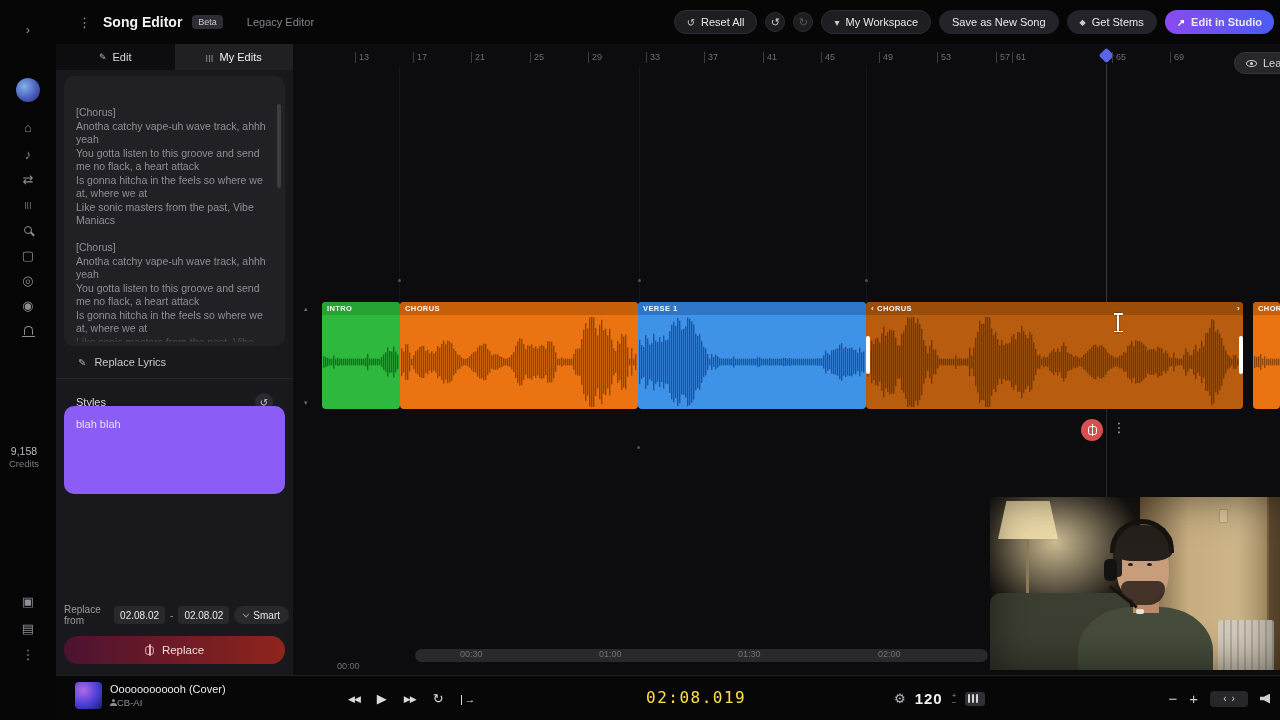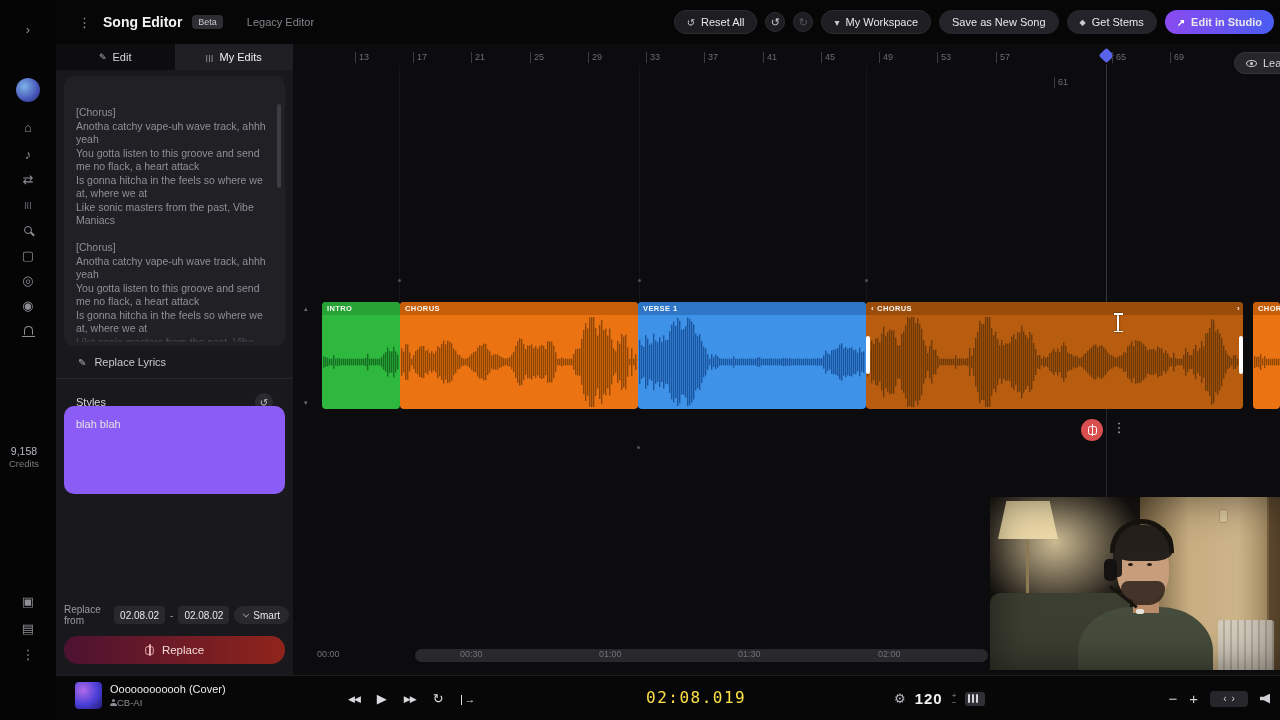--- a/index.html
+++ b/index.html
@@ -167,21 +167,21 @@
     <div class="tick" style="left: 471px;">21</div>
     <div class="tick" style="left: 530px;">25</div>
     <div class="tick" style="left: 588px;">29</div>
     <div class="tick" style="left: 646px;">33</div>
     <div class="tick" style="left: 704px;">37</div>
     <div class="tick" style="left: 763px;">41</div>
     <div class="tick" style="left: 821px;">45</div>
     <div class="tick" style="left: 879px;">49</div>
     <div class="tick" style="left: 937px;">53</div>
     <div class="tick" style="left: 996px;">57</div>
-    <div class="tick" style="left: 1054px; margin-top: 25px;">61</div>
+    <div class="tick" style="left: 1012px;">61</div>
     <div class="tick" style="left: 1112px;">65</div>
     <div class="tick" style="left: 1170px;">69</div>
     <div class="gline" style="left: 399px;"></div>
     <div class="bdot" style="left: 398px;"></div>
     <div class="gline" style="left: 639px;"></div>
     <div class="bdot" style="left: 638px;"></div>
     <div class="gline" style="left: 866px;"></div>
     <div class="bdot" style="left: 865px;"></div>
     <div class="bdot" style="left: 637px; top: 446px;"></div>
     <div class="clip" style="left: 322px; width: 78px; background: rgb(47, 184, 62);">
@@ -696,21 +696,21 @@
           <rect x="13" y="43.7" width="1.4" height="6.6"></rect>
           <rect x="15" y="43.7" width="1.4" height="6.6"></rect>
           <rect x="17" y="43.7" width="1.4" height="6.6"></rect>
           <rect x="19" y="43.7" width="1.4" height="6.6"></rect>
           <rect x="21" y="43.7" width="1.4" height="6.6"></rect>
           <rect x="23" y="43.7" width="1.4" height="6.6"></rect>
           <rect x="25" y="43.7" width="1.4" height="6.6"></rect>
         </svg>
       </div>
     </div>
-    <div class="tmark" style="left: 317px;">00:00</div>
+    <div class="tmark" style="left: 337px; margin-top: 12px;">00:00</div>
     <div class="tmark" style="left: 460px;">00:30</div>
     <div class="tmark" style="left: 599px;">01:00</div>
     <div class="tmark" style="left: 738px;">01:30</div>
     <div class="tmark" style="left: 878px;">02:00</div>
   </div>
 
 <header id="topbar">
   <div class="tb-left">
     <span class="tb-menu">⋮</span>
     <span class="tb-title">Song Editor</span>

